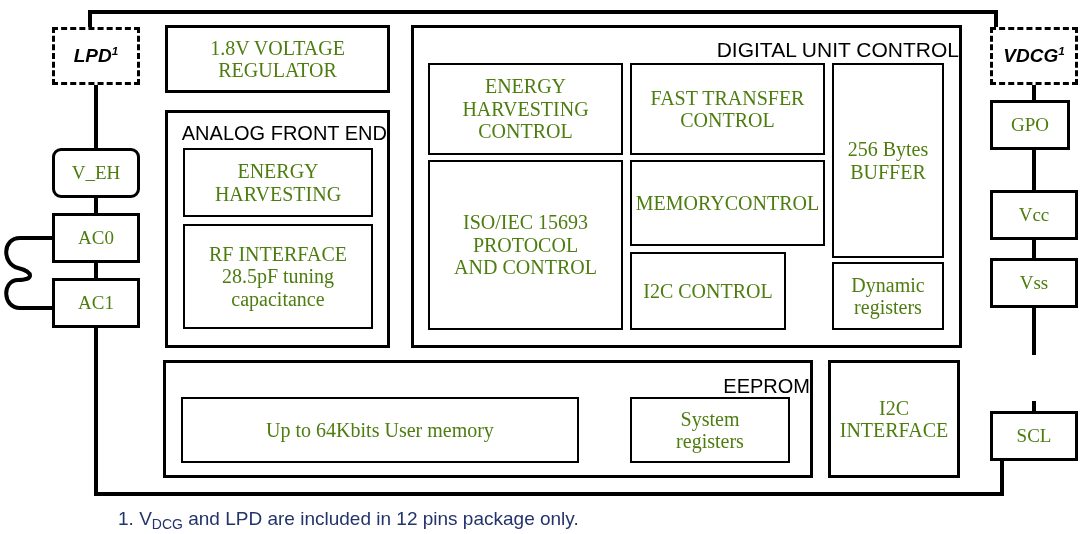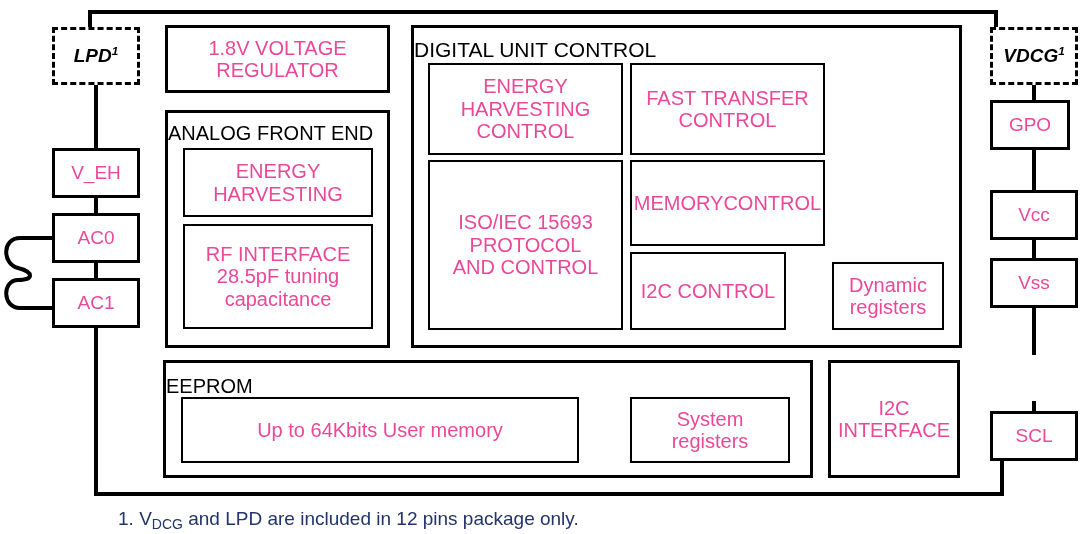--- a/index.html
+++ b/index.html
@@ -19,22 +19,23 @@
   }
   .box {
     position: absolute;
     box-sizing: border-box;
     border: 3px solid #000000;
     background: #ffffff;
     display: flex;
     align-items: center;
     justify-content: center;
     text-align: center;
-    color: #ec4899;
+    color: #4d7c0f;
     line-height: 1.12;
+    font-family: Liberation Serif, serif;
   }
   .box-thin {
     border-width: 2px;
   }
   .dashed {
     position: absolute;
     box-sizing: border-box;
     border: 3px dashed #000000;
     background: #ffffff;
     display: flex;
@@ -48,21 +49,21 @@
   .grouphead {
     position: absolute;
     box-sizing: border-box;
     border: 3px solid #000000;
     background: #ffffff;
   }
   .group-title {
     position: absolute;
     left: 0;
     right: 0;
-    text-align: left;
+    text-align: right;
     color: #000000;
   }
   .wire {
     position: absolute;
     background: #000000;
   }
   .pinlabel {
     font-size: 19px;
   }
   .t19 { font-size: 19px; }
@@ -116,21 +117,21 @@
   <svg class="antenna" style="left:0px; top:218px; width:56px; height:110px;" viewBox="0 0 56 110">
     <path d="M 54 20 L 20 20 C 2 20 2 46 18 50 C 34 54 34 62 18 62 C 2 62 2 90 20 90 L 54 90" fill="none" stroke="#000000" stroke-width="4" stroke-linecap="round"></path>
   </svg>
 
   <div class="dashed t19" style="left:52px; top:27px; width:88px; height:58px;">
     <span>
       <span>LPD</span><span class="sup">1</span>
     </span>
   </div>
 
-  <div class="box pinlabel" style="left:52px; top:148px; width:88px; height:50px;">
+  <div class="box pinlabel" style="left:52px; top:148px; width:88px; height:50px;border-radius:9px;">
     <span>V_EH</span>
   </div>
 
   <div class="box pinlabel" style="left:52px; top:213px; width:88px; height:50px;">
     <span>AC0</span>
   </div>
 
   <div class="box pinlabel" style="left:52px; top:278px; width:88px; height:50px;">
     <span>AC1</span>
   </div>
@@ -184,20 +185,24 @@
     <span>ENERGY</span>
     <span>HARVESTING</span>
     <span>CONTROL</span>
   </div>
 
   <div class="box box-thin t20" style="left:630px; top:63px; width:195px; height:92px; flex-direction:column;">
     <span>FAST TRANSFER</span>
     <span>CONTROL</span>
   </div>
 
+  <div class="box box-thin t20" style="left:832px; top:63px; width:112px; height:195px; flex-direction:column;">
+    <span>256 Bytes</span>
+    <span>BUFFER</span>
+  </div>
 
   <div class="box box-thin t20" style="left:428px; top:160px; width:195px; height:170px; flex-direction:column;">
     <span>ISO/IEC 15693</span>
     <span>PROTOCOL</span>
     <span>AND CONTROL</span>
   </div>
 
   <div class="box box-thin t20" style="left:630px; top:160px; width:195px; height:86px; flex-direction:row;">
     <span>MEMORY</span>
     <span>CONTROL</span>

